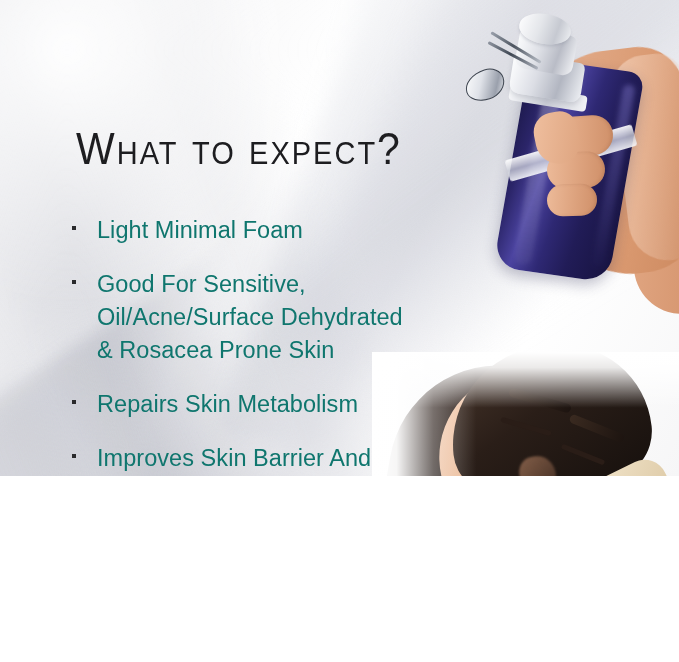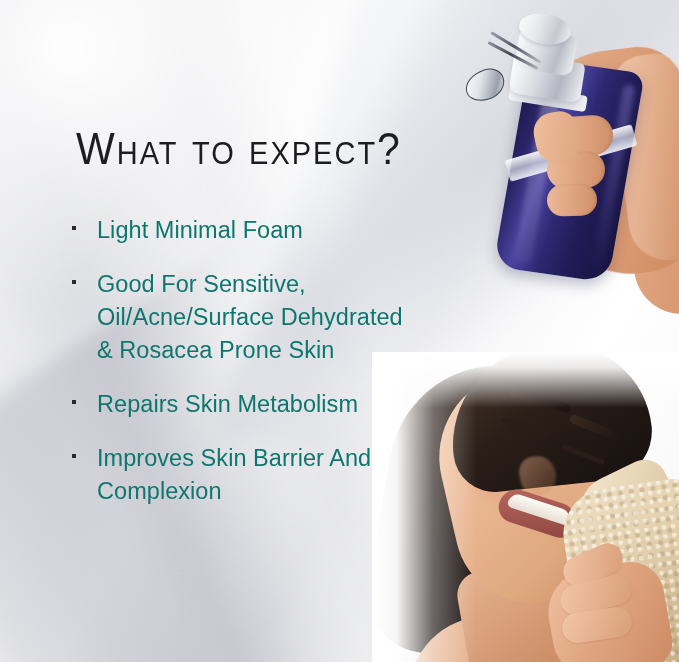--- a/index.html
+++ b/index.html
@@ -3,21 +3,21 @@
 <meta charset="utf-8">
 <style>
   html, body {
     margin: 0;
     padding: 0;
     background: #ffffff;
   }
   #canvas {
     position: relative;
     width: 679px;
-    height: 662px;
+    height: 476px;
     overflow: hidden;
     background: #fbfbfb;
     font-family: "Liberation Sans", sans-serif;
   }
 
   
   .bg-base {
     position: absolute;
     inset: 0;
     background:

